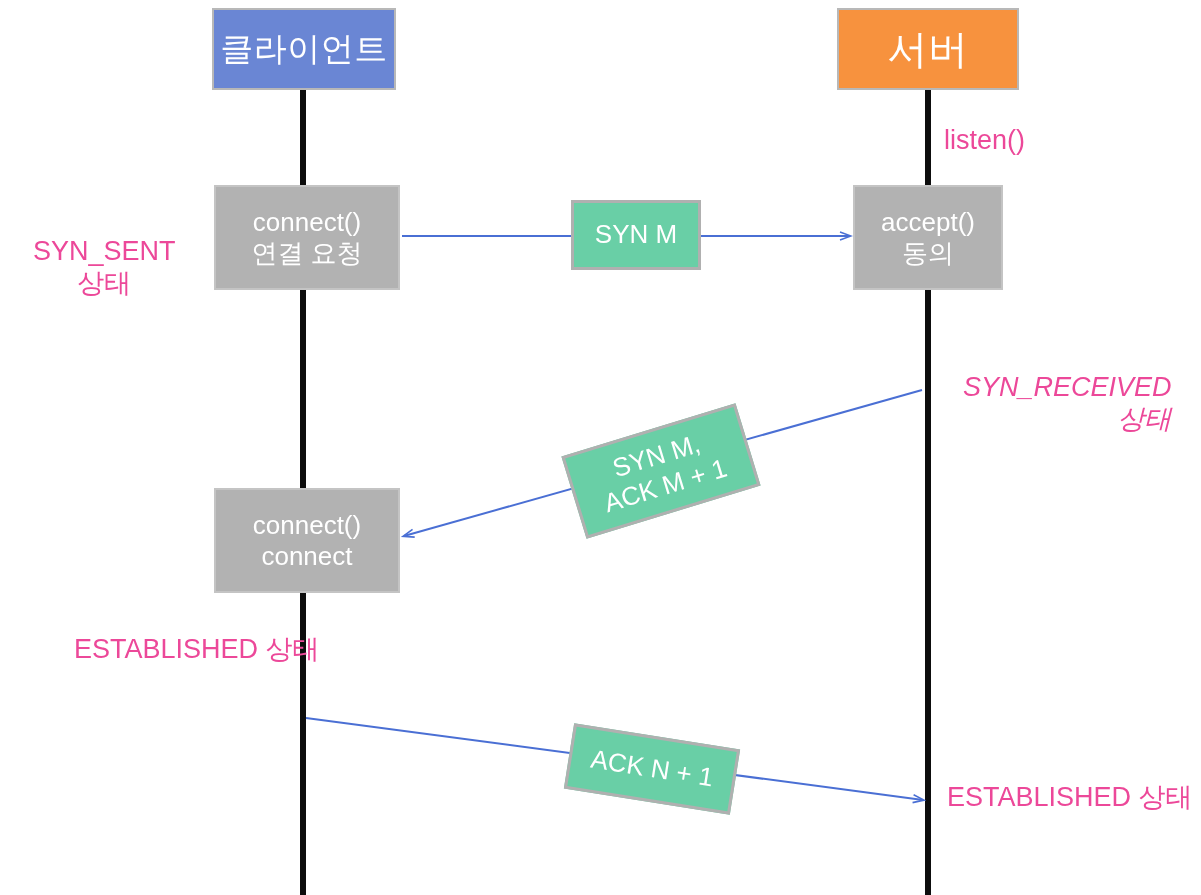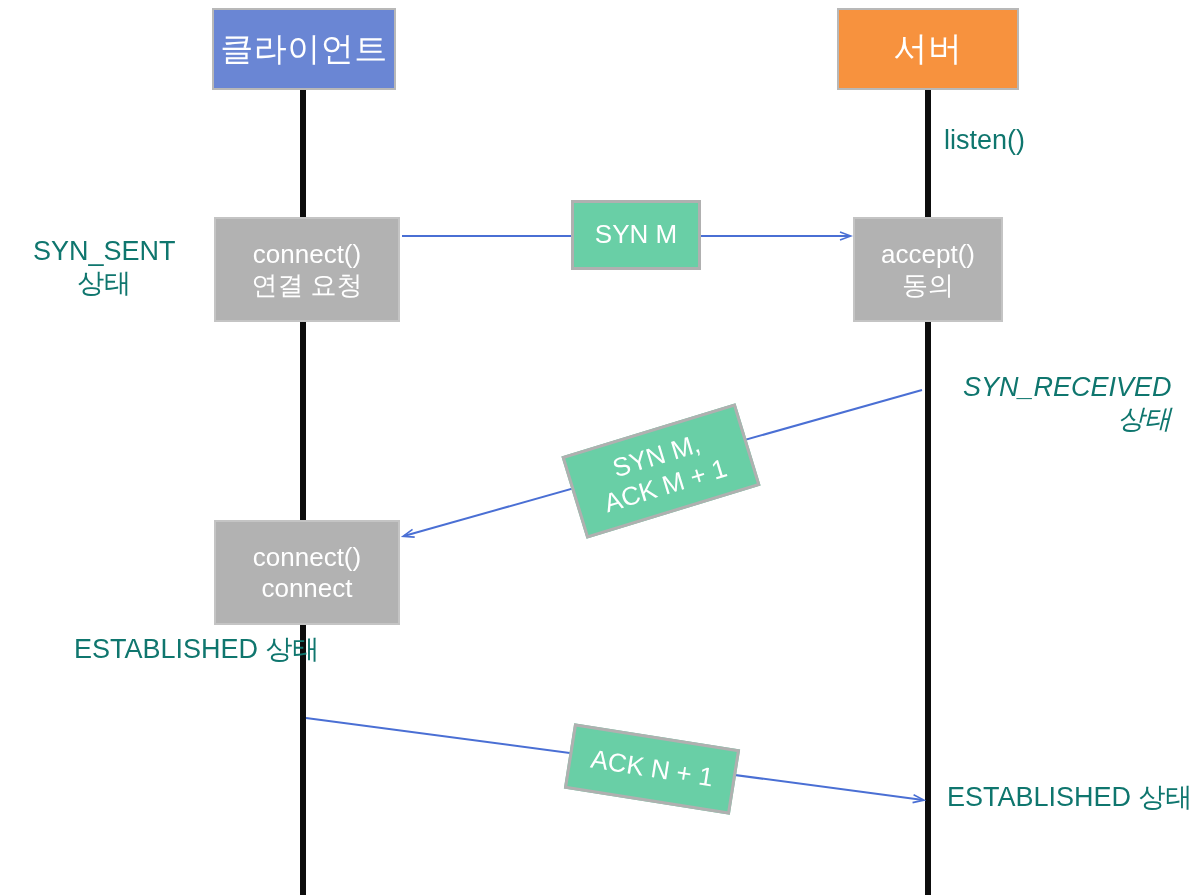--- a/index.html
+++ b/index.html
@@ -41,38 +41,37 @@
   #actor-client {
     left: 212px; top: 8px;
     width: 184px; height: 82px;
     background: #6a86d4;
     font-size: 33px;
   }
   #actor-server {
     left: 837px; top: 8px;
     width: 182px; height: 82px;
     background: #f7923e;
-    font-size: 34px;
+    font-size: 40px;
   }
 
   
   .action-box {
     position: absolute;
     display: flex;
     flex-direction: column;
     align-items: center;
     justify-content: center;
     background: #b2b2b2;
     border: 2px solid #c4c4c4;
     box-sizing: border-box;
     color: #ffffff;
     font-size: 26px;
     line-height: 1.16;
     text-align: center;
-    margin-top: 32px;
   }
   #box-connect-request { left: 214px; top: 185px; width: 186px; height: 105px; }
   #box-accept         { left: 853px; top: 185px; width: 150px; height: 105px; }
   #box-connect-returns{ left: 214px; top: 488px; width: 186px; height: 105px; }
 
   
   .msg-box {
     position: absolute;
     display: flex;
     flex-direction: column;
@@ -89,21 +88,21 @@
   }
   #msg-syn      { left: 571px; top: 200px; width: 130px; height: 70px; }
   #msg-syn-ack  { left: 570px; top: 428px; width: 182px; height: 86px;
                   transform: rotate(-17deg); }
   #msg-ack      { left: 568px; top: 736px; width: 168px; height: 66px;
                   transform: rotate(9deg); }
 
   
   .state-label {
     position: absolute;
-    color: #0f766e;
+    color: #ec4899;
     font-size: 27px;
     line-height: 1.18;
     white-space: nowrap;
   }
   #label-syn-sent        { left: 33px;  top: 198px; text-align: center; margin-top: 38px; }
   #label-listen          { left: 944px; top: 125px; }
   #label-syn-received    { left: 963px; top: 372px; text-align: right; font-style: italic; }
   #label-established-client { left: 74px;  top: 634px; }
   #label-established-server { left: 947px; top: 782px; }
 

